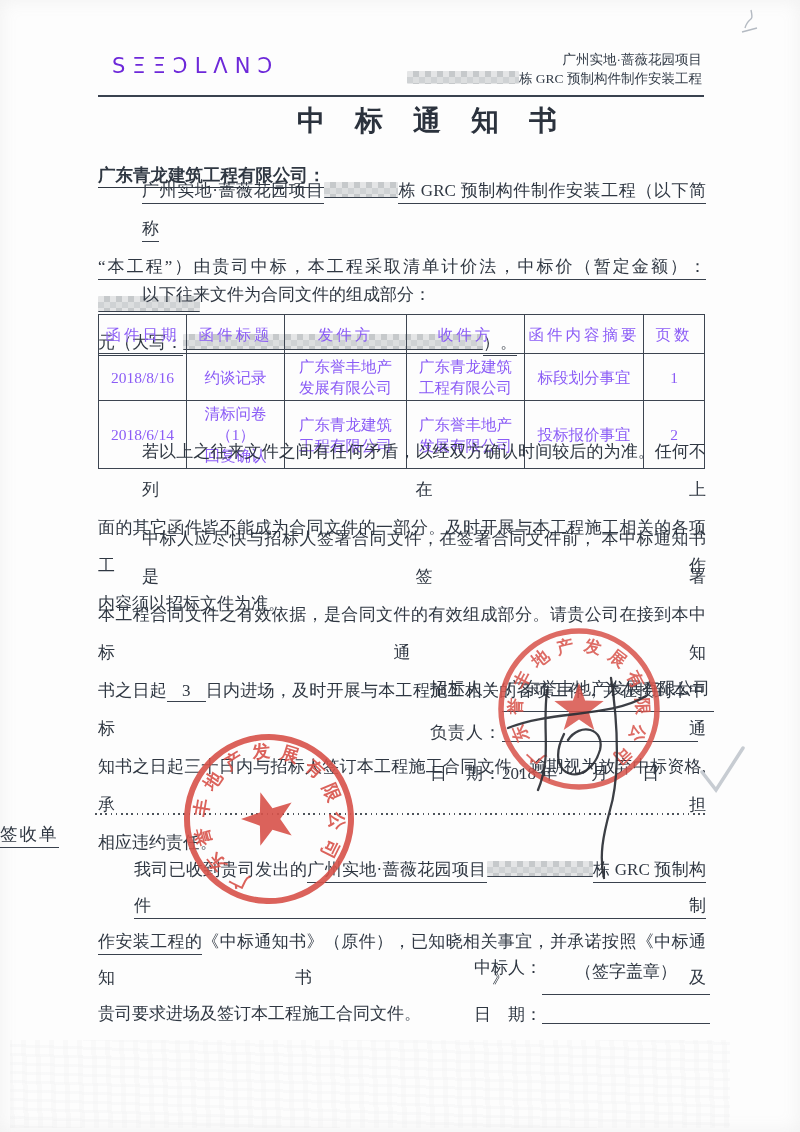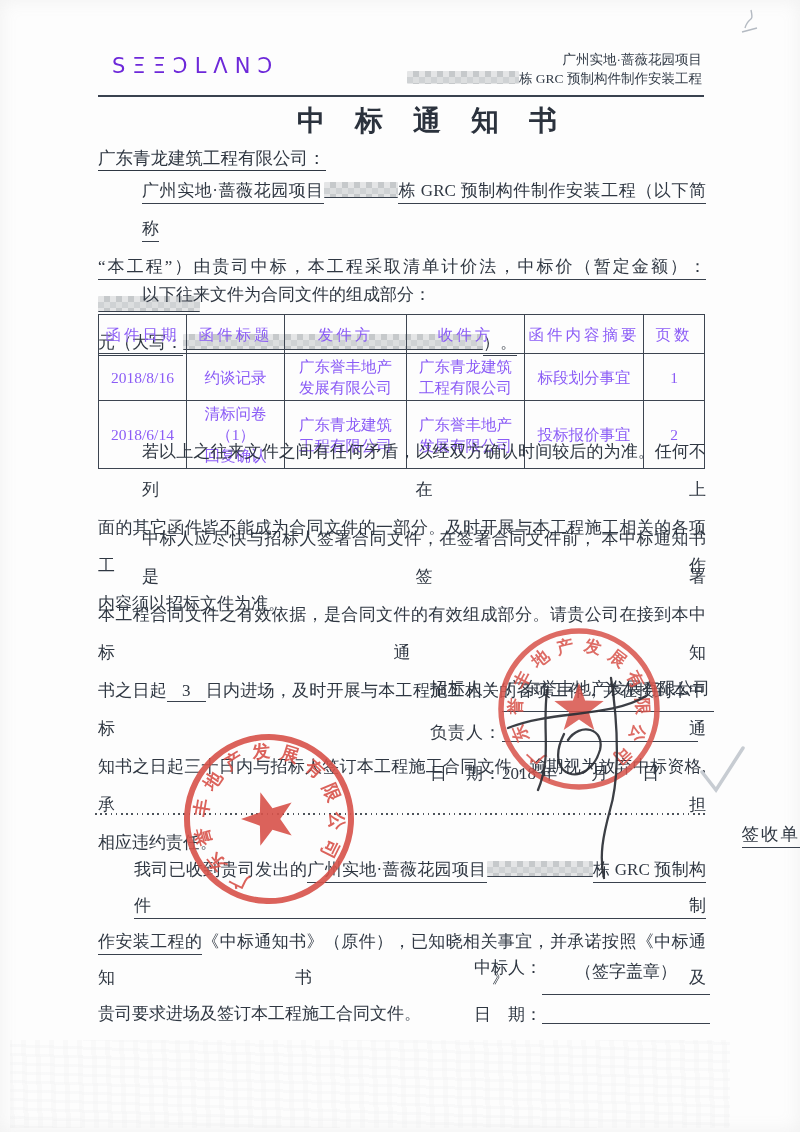--- a/index.html
+++ b/index.html
@@ -20,21 +20,21 @@
   }
   .head-right{right:98px;top:50px;text-align:right;font-size:13.5px;line-height:19px;color:#333c48;}
   .head-right .row{white-space:nowrap;}
   .rule{left:98px;top:95px;width:606px;border-top:2.5px solid #39424f;}
   .doc-title{
     left:0;top:102px;width:800px;text-align:center;
     font-size:28px;font-weight:bold;letter-spacing:30px;text-indent:30px;color:#2b323d;padding-left:27px;
   }
   
   .col{left:98px;width:608px;}
-  .addressee{top:146px;font-size:17.5px;font-weight:normal;}
+  .addressee{top:163px;font-size:17.5px;font-weight:bold;}
   .addressee span{border-bottom:1.5px solid #2f3742;padding-bottom:2px;}
   .para{font-size:17px;line-height:38px;}
   .line{white-space:nowrap;}
   .jline{text-align:justify;text-align-last:justify;white-space:normal;}
   .indent{padding-left:44px;}
   .ul{border-bottom:1px solid #39414d;padding-bottom:3px;}
   .blur{
     display:inline-block;height:15px;vertical-align:-2px;
     background:repeating-conic-gradient(#c6c9cb 0% 25%,#dcdedf 25% 50%,#cfd2d4 50% 75%,#e4e5e6 75% 100%);
     background-size:12px 12px;border-radius:1px;
@@ -55,21 +55,21 @@
   .signblk{left:430px;top:668px;font-size:17px;line-height:41px;}
   .signblk .lbl{letter-spacing:1px;}
   .uline{display:inline-block;border-bottom:1.5px solid #39414d;}
   .u-bidder{padding:0 4px 2px 4px;}
   .u-mgr{width:196px;height:20px;vertical-align:-4px;}
   .u-winner{width:168px;text-align:center;vertical-align:-4px;padding-bottom:2px;}
   .u-date2{width:168px;height:20px;vertical-align:-4px;}
   
   .dots{left:95px;top:813px;width:612px;height:2px;
     background:repeating-linear-gradient(90deg,#4d535b 0 1.6px,transparent 1.6px 5.2px);}
-  .rc-title{left:0;top:822px;width:800px;text-align:right;font-size:17.5px;letter-spacing:2px;}
+  .rc-title{left:0;top:822px;width:800px;text-align:left;font-size:17.5px;letter-spacing:2px;}
   .rc-title span{border-bottom:1.2px solid #39414d;padding-bottom:3px;}
   .rc-para{top:852px;font-size:17px;line-height:36px;}
   .winnerblk{left:474px;top:948px;font-size:17px;line-height:40px;}
   
   .stamp{pointer-events:none;}
   .stamp text{font-family:"Liberation Serif","DejaVu Serif",serif;font-weight:bold;}
   .ghost{left:10px;top:1040px;width:720px;height:88px;opacity:.55;
     background:repeating-linear-gradient(2deg,rgba(130,134,140,.06) 0 3px,transparent 3px 9px),
                repeating-linear-gradient(88deg,rgba(130,134,140,.05) 0 5px,transparent 5px 14px);}
 </style>

